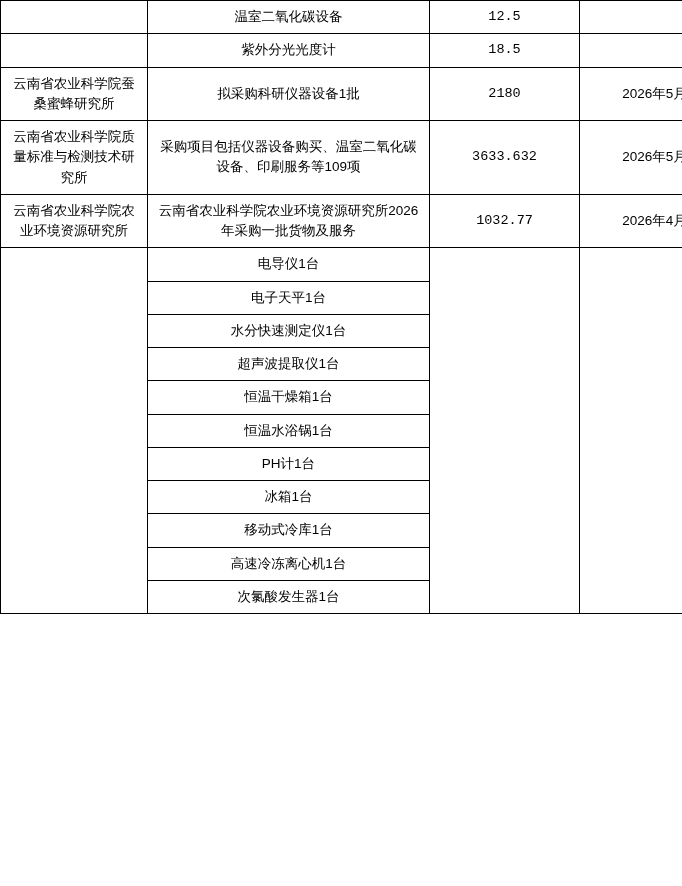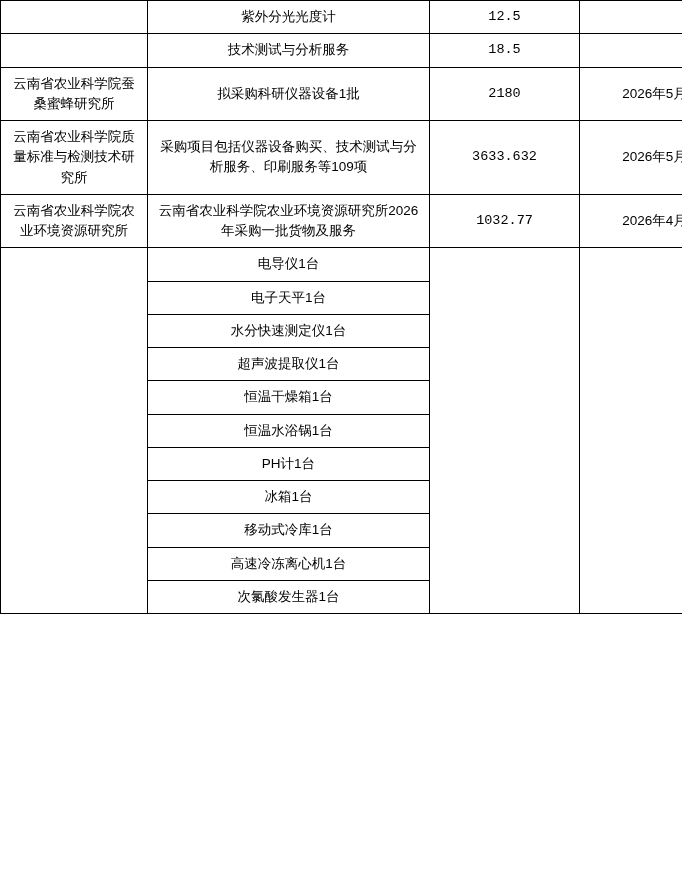--- a/index.html
+++ b/index.html
@@ -62,42 +62,42 @@
 </style>
 </head>
 <body>
 
 <div class="sheet">
   <table class="grid">
     <tbody>
 
       <tr>
         <td class="col-unit blank"></td>
-        <td class="col-name">紫外分光光度计</td>
+        <td class="col-name">温室二氧化碳设备</td>
         <td class="col-amount">12.5</td>
         <td class="col-date blank"></td>
       </tr>
 
       <tr>
         <td class="col-unit blank"></td>
-        <td class="col-name">技术测试与分析服务</td>
+        <td class="col-name">紫外分光光度计</td>
         <td class="col-amount">18.5</td>
         <td class="col-date blank"></td>
       </tr>
 
       <tr>
         <td class="col-unit">云南省农业科学院蚕桑蜜蜂研究所</td>
         <td class="col-name">拟采购科研仪器设备1批</td>
         <td class="col-amount">2180</td>
         <td class="col-date">2026年5月</td>
       </tr>
 
       <tr>
         <td class="col-unit">云南省农业科学院质量标准与检测技术研究所</td>
-        <td class="col-name">采购项目包括仪器设备购买、技术测试与分析服务、印刷服务等109项</td>
+        <td class="col-name">采购项目包括仪器设备购买、温室二氧化碳设备、印刷服务等109项</td>
         <td class="col-amount">3633.632</td>
         <td class="col-date">2026年5月</td>
       </tr>
 
       <tr>
         <td class="col-unit">云南省农业科学院农业环境资源研究所</td>
         <td class="col-name">云南省农业科学院农业环境资源研究所2026年采购一批货物及服务</td>
         <td class="col-amount">1032.77</td>
         <td class="col-date">2026年4月</td>
       </tr>

